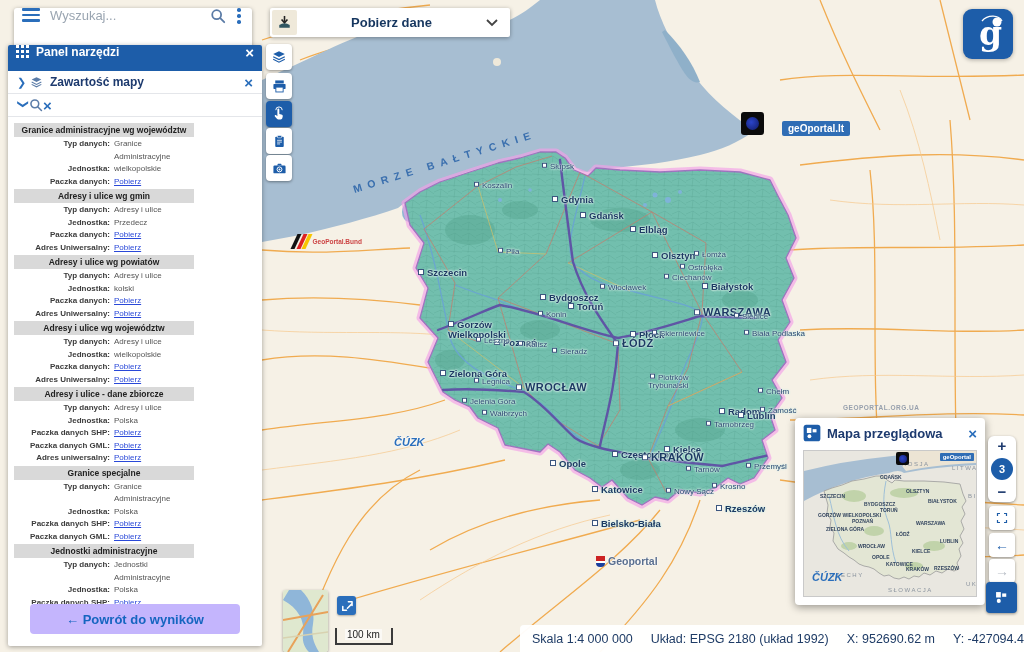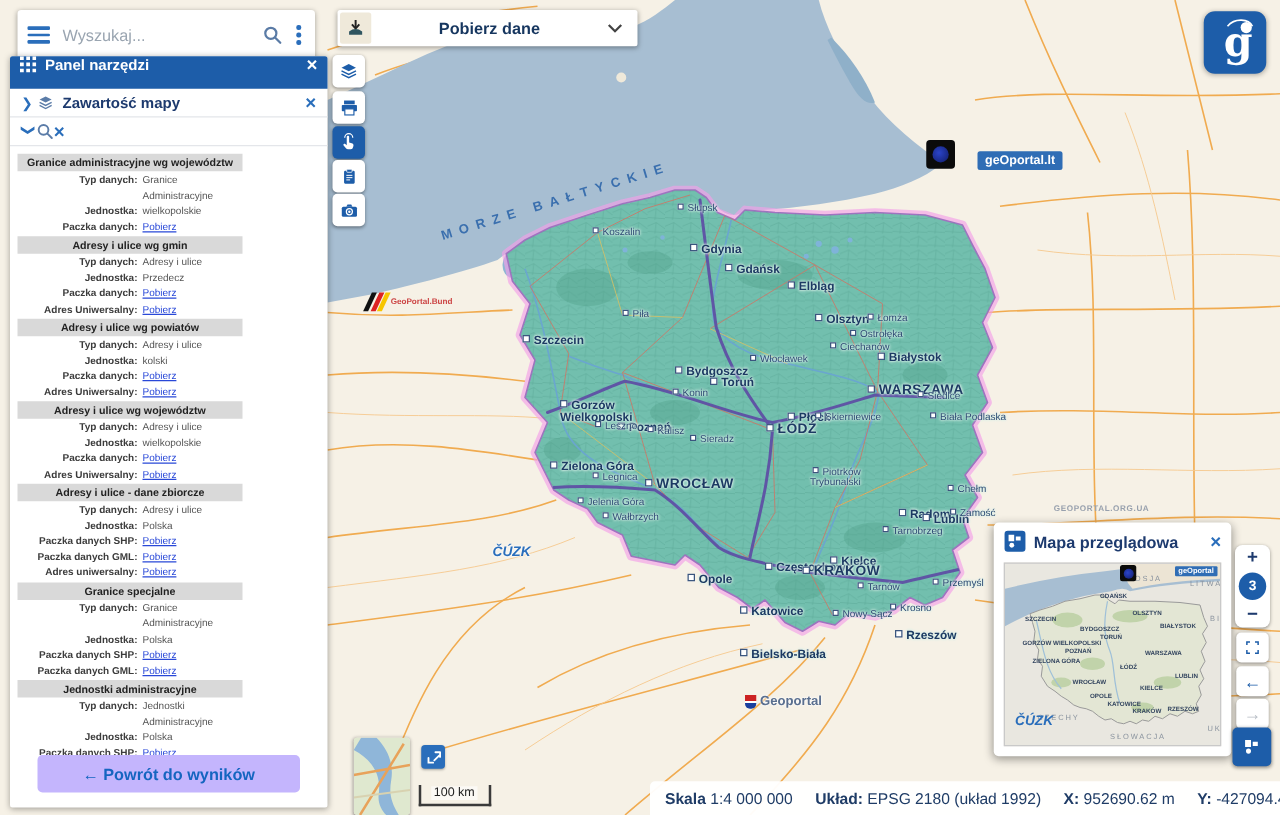--- a/index.html
+++ b/index.html
@@ -36,21 +36,21 @@
   #wm-de { left:294px; top:234px; display:flex; align-items:center; }
   #wm-de .stripes { display:flex; transform:skewX(-25deg); margin-right:2px;}
   #wm-de .stripes b { width:4px; height:15px; display:block; margin-right:1.5px;}
   #wm-de .s1{background:#111}.s2{background:#d22}.s3{background:#f7c500}
   #wm-de span { font-size:6.5px; color:#c44; font-weight:bold; }
   #wm-cuzk-main { left:394px; top:436px; color:#2a6ebb; font-weight:bold; font-style:italic; font-size:11px;
            text-shadow:0 0 2px #fff,0 0 2px #fff;}
 
   
   #search-bar { position:absolute; left:14px; top:8px; width:238px; height:40px; background:#fff;
-      border-radius:3px; box-shadow:0 1px 4px rgba(0,0,0,.35); display:flex; align-items:center; padding:0 8px; }
+      border-radius:3px; box-shadow:0 1px 4px rgba(0,0,0,.35); display:flex; align-items:flex-start; padding:0 8px; }
   #hamburger { width:18px; display:flex; flex-direction:column; gap:3px; cursor:pointer; }
   #hamburger b { height:2.5px; background:#2a6ebb; border-radius:1px; display:block;}
   #search-input { flex:1; border:none; outline:none; font-size:13px; color:#333; margin-left:10px; min-width:0;}
   #search-input::placeholder { color:#9aa5b1; }
   .kebab { width:10px; display:flex; flex-direction:column; align-items:center; gap:2.5px; cursor:pointer;}
   .kebab i { width:3.5px; height:3.5px; background:#2a6ebb; border-radius:50%; display:block;}
 
   
   #tool-panel { position:absolute; left:8px; top:45px; width:254px; height:601px; background:#fff;
       box-shadow:0 1px 5px rgba(0,0,0,.35); border-radius:2px; display:flex; flex-direction:column; }
@@ -117,21 +117,21 @@
       box-shadow:0 1px 3px rgba(0,0,0,.4); display:flex; align-items:center; justify-content:center;
       color:#1d5da9; font-size:14px; font-weight:bold; cursor:pointer;}
   .navbtn.disabled { color:#b9bfc7; cursor:default; }
   #ov-toggle { position:absolute; left:986px; top:582px; width:31px; height:31px; background:#1d5da9;
       border-radius:4px; box-shadow:0 1px 3px rgba(0,0,0,.4); display:flex; align-items:center; justify-content:center; cursor:pointer;}
 
   
   #status-bar { position:absolute; left:520px; right:0; bottom:0; height:27px; background:rgba(255,255,255,.96);
       border-radius:4px 0 0 0; display:flex; align-items:center; gap:0; padding:0 12px; font-size:12.5px; color:#1f3c66;}
   #status-bar .grp { margin-right:18px; white-space:nowrap;}
-  #status-bar b { font-weight:bold;text-align:center; }
+  #status-bar b { font-weight:normal;text-align:center; }
 
   
   #scale-bar { position:absolute; left:335px; top:628px; width:58px; height:17px;
       border-left:2px solid #3a3a3a; border-right:2px solid #3a3a3a; border-bottom:2px solid #3a3a3a; }
   #scale-bar span { position:absolute; left:8px; top:1px; font-size:10px; color:#222; background:rgba(255,255,255,.6); padding:0 2px;}
   #basemap-thumb { position:absolute; left:283px; top:590px; width:45px; height:62px; border-radius:3px;
       box-shadow:0 1px 3px rgba(0,0,0,.4); overflow:hidden; cursor:pointer;}
   #expand-btn { position:absolute; left:337px; top:596px; width:19px; height:19px; background:#2a6ebb;
       border-radius:3px; display:flex; align-items:center; justify-content:center; cursor:pointer; box-shadow:0 1px 2px rgba(0,0,0,.3);}
 </style>

